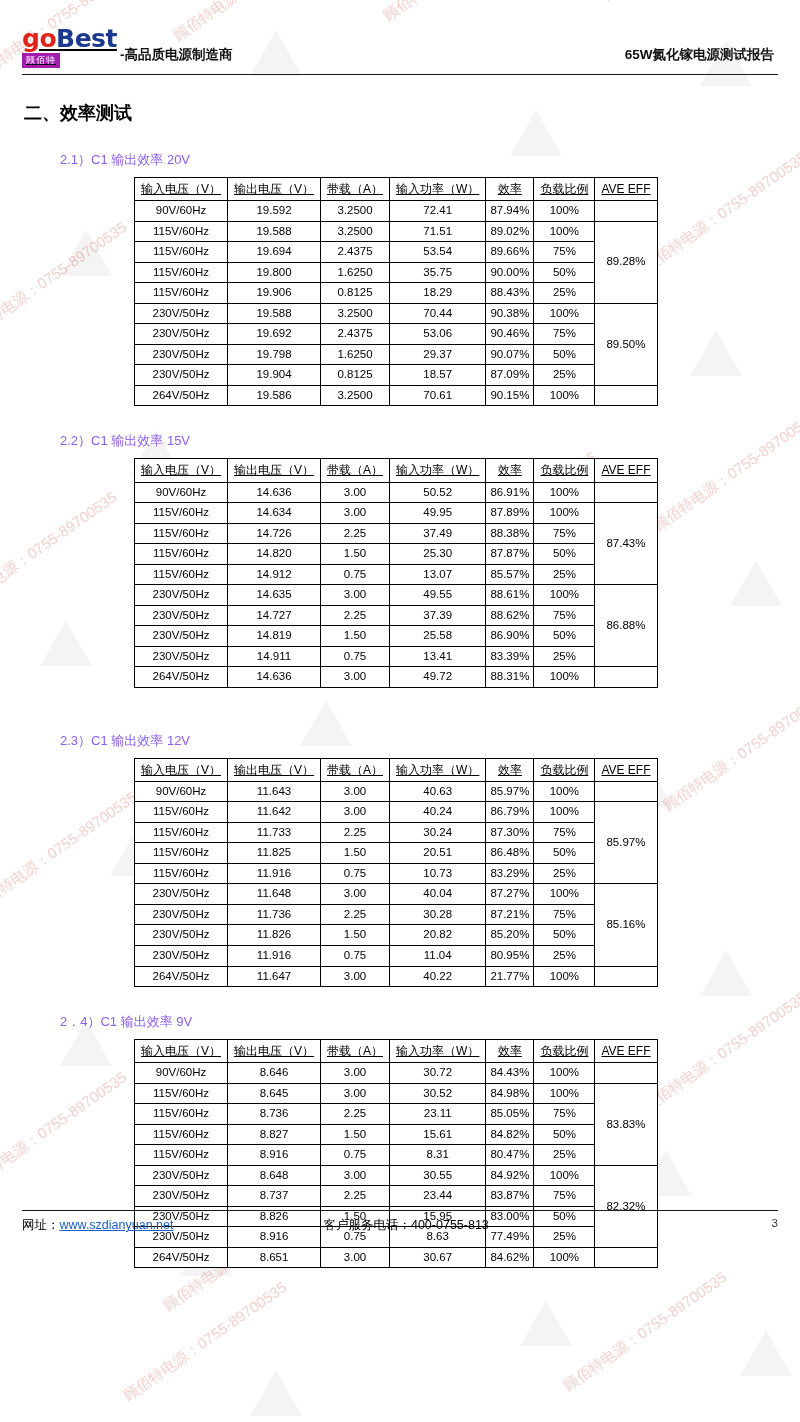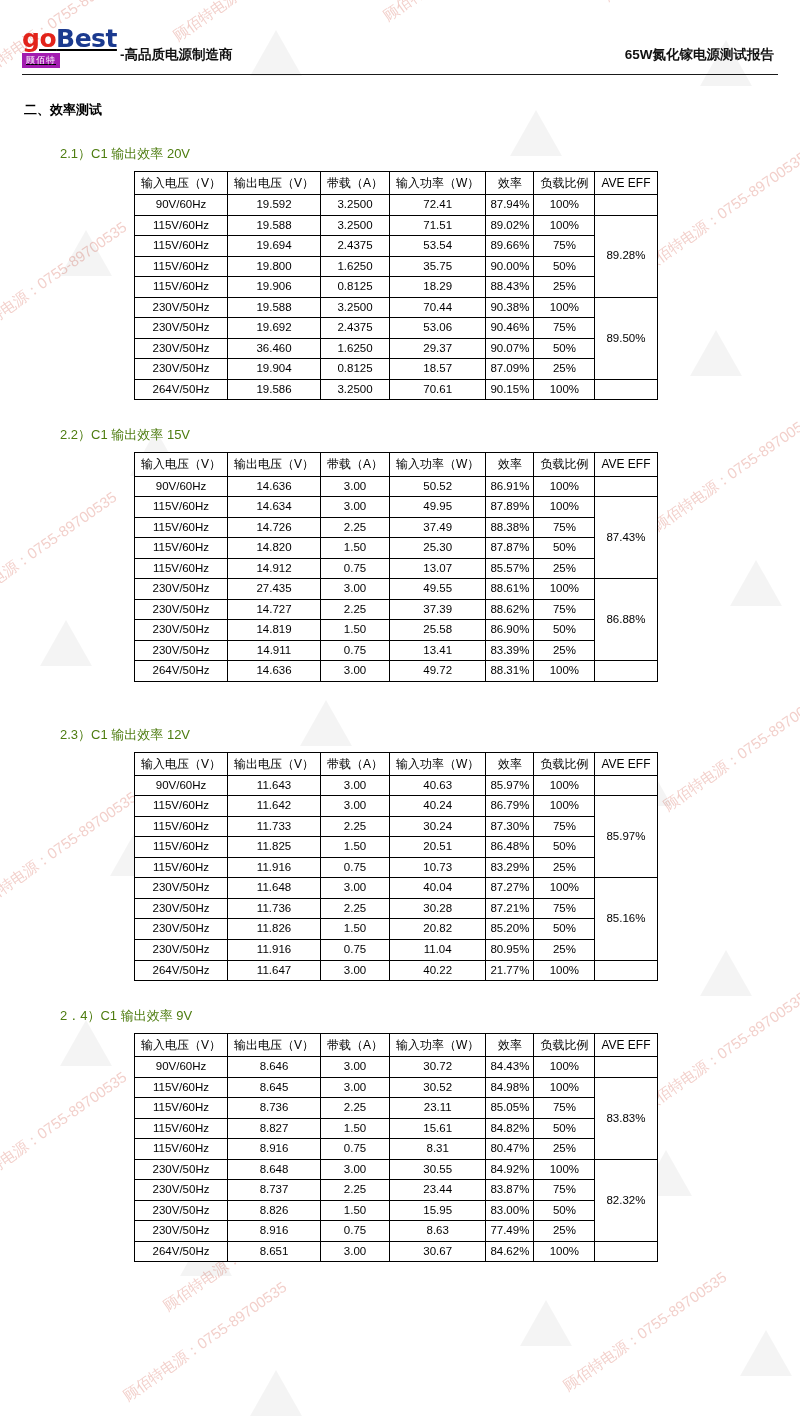--- a/index.html
+++ b/index.html
@@ -112,30 +112,30 @@
     padding-bottom: 4px;
     padding-right: 4px;
   }
 
   
   .content {
     margin: 0 22px;
     padding-top: 26px;
   }
   .section-title {
-    font-size: 13px;
+    font-size: 18px;
     font-weight: bold;
     margin: 0 0 8px 0;
     padding-left: 2px;
   }
   .sub-title {
     font-size: 13px;
     font-weight: normal;
     margin: 26px 0 8px 38px;
-    color: #4d7c0f;
+    color: #8b5cf6;
   }
   .sub-title.gap-big { margin-top: 44px; }
 
   table.data {
     border-collapse: collapse;
     margin: 0 0 0 auto;
     margin-right: auto;
     margin-left: 112px;
     font-size: 11.5px;
     background: #fff;
@@ -145,20 +145,21 @@
     text-align: center;
     padding: 2px 4px;
     line-height: 1.35;
     white-space: nowrap;
     background: #fff;
   }
   table.data th {
     font-weight: normal;
     font-size: 12px;
     padding: 3px 6px;
+    text-decoration: underline;
   }
   table.data td.ave {
     vertical-align: middle;
     font-size: 11.5px;
   }
   table.data td.blank { border: 1px solid #000; }
 
   .t20 { margin-left: 96px; }
   .t15 { margin-left: 100px; }
   .t12 { margin-left: 107px; }
@@ -330,21 +331,21 @@
           <tr>
             <td>230V/50Hz</td>
             <td>19.692</td>
             <td>2.4375</td>
             <td>53.06</td>
             <td>90.46%</td>
             <td>75%</td>
           </tr>
           <tr>
             <td>230V/50Hz</td>
-            <td>36.460</td>
+            <td>19.798</td>
             <td>1.6250</td>
             <td>29.37</td>
             <td>90.07%</td>
             <td>50%</td>
           </tr>
           <tr>
             <td>230V/50Hz</td>
             <td>19.904</td>
             <td>0.8125</td>
             <td>18.57</td>
@@ -414,21 +415,21 @@
           <tr>
             <td>115V/60Hz</td>
             <td>14.912</td>
             <td>0.75</td>
             <td>13.07</td>
             <td>85.57%</td>
             <td>25%</td>
           </tr>
           <tr>
             <td>230V/50Hz</td>
-            <td>27.435</td>
+            <td>14.635</td>
             <td>3.00</td>
             <td>49.55</td>
             <td>88.61%</td>
             <td>100%</td>
             <td class="ave" rowspan="4">86.88%</td>
           </tr>
           <tr>
             <td>230V/50Hz</td>
             <td>14.727</td>
             <td>2.25</td>
@@ -661,14 +662,24 @@
             <td>30.67</td>
             <td>84.62%</td>
             <td>100%</td>
             <td class="blank">&nbsp;</td>
           </tr>
         </tbody>
       </table>
 
   </div>
 
+  <div class="footer">
+    <div class="footer-line"></div>
+    <div class="footer-row">
+      <div class="footer-left">
+        <span>网址：</span><a href="#">www.szdianyuan.net</a>
+      </div>
+      <div class="footer-center">客户服务电话：400-0755-813</div>
+      <div class="footer-page">3</div>
+    </div>
+  </div>
 
 </div>
 
 </body></html>

